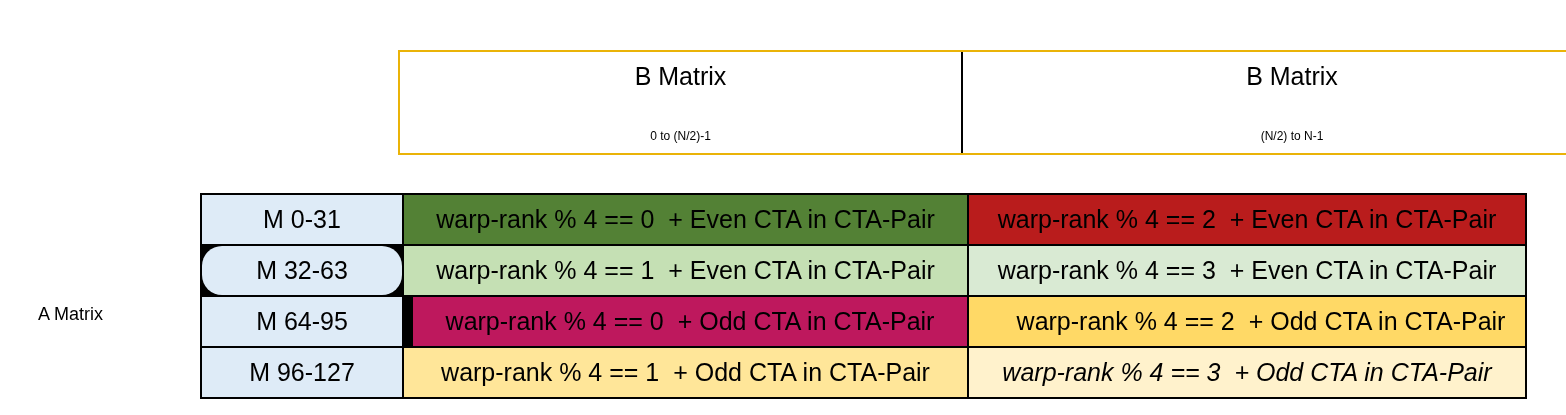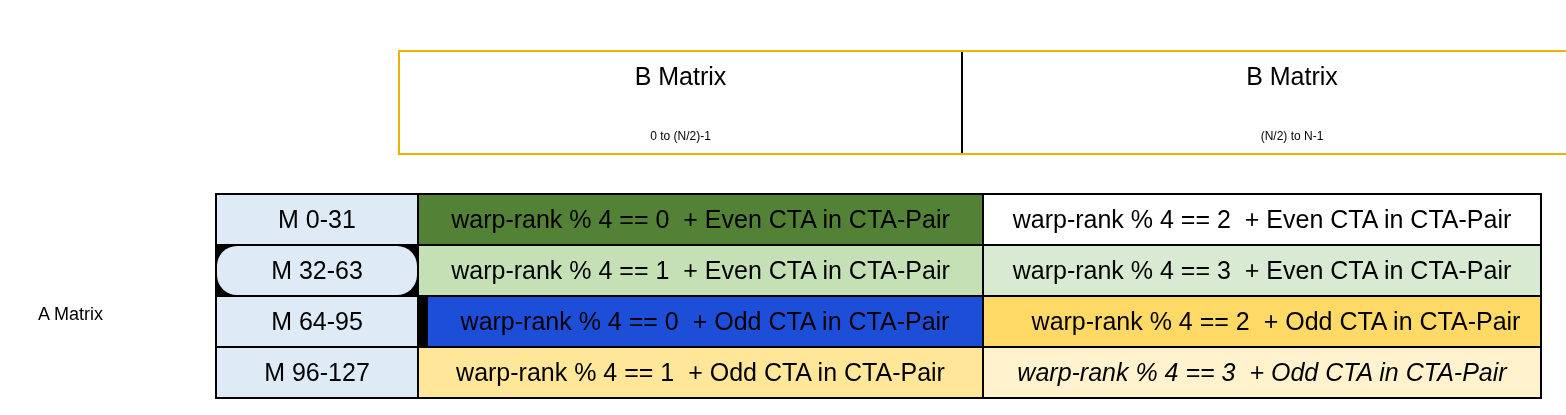--- a/index.html
+++ b/index.html
@@ -58,21 +58,21 @@
   .a-label {
     position: absolute;
     left: 38px;
     top: 304px;
     font-size: 18px;
     white-space: pre;
   }
   
   .grid {
     position: absolute;
-    left: 215px;
+    left: 200px;
     top: 193px;
     width: 1327px;
     height: 206px;
     box-sizing: border-box;
     background: #000000;
     padding: 2px;
     display: grid;
     grid-template-columns: 200px 563px 1fr;
     grid-auto-rows: 1fr;
     gap: 2px;
@@ -101,28 +101,28 @@
       <div class="b-range">(N/2) to N-1</div>
     </div>
   </div>
 
   <div class="a-label">A Matrix</div>
 
   <div class="grid">
 
     <div class="cell" style="background: rgb(222, 235, 247);">M 0-31</div>
     <div class="cell" style="background: rgb(83, 129, 53);">warp-rank % 4 == 0  + Even CTA in CTA-Pair</div>
-    <div class="cell" style="background: #ffffff;">warp-rank % 4 == 2  + Even CTA in CTA-Pair</div>
+    <div class="cell" style="background: #b91c1c;">warp-rank % 4 == 2  + Even CTA in CTA-Pair</div>
 
     <div class="cell" style="background: rgb(222, 235, 247); border-radius: 20px;">M 32-63</div>
     <div class="cell" style="background: rgb(197, 224, 180);">warp-rank % 4 == 1  + Even CTA in CTA-Pair</div>
     <div class="cell" style="background: rgb(217, 234, 211);">warp-rank % 4 == 3  + Even CTA in CTA-Pair</div>
 
     <div class="cell" style="background: rgb(222, 235, 247);">M 64-95</div>
-    <div class="cell" style="background: #1d4ed8; margin-left: 9px;">warp-rank % 4 == 0  + Odd CTA in CTA-Pair</div>
+    <div class="cell" style="background: #be185d; margin-left: 9px;">warp-rank % 4 == 0  + Odd CTA in CTA-Pair</div>
     <div class="cell" style="background: rgb(255, 217, 102); padding-left: 28px;">warp-rank % 4 == 2  + Odd CTA in CTA-Pair</div>
 
     <div class="cell" style="background: rgb(222, 235, 247);">M 96-127</div>
     <div class="cell" style="background: rgb(255, 230, 153);">warp-rank % 4 == 1  + Odd CTA in CTA-Pair</div>
     <div class="cell" style="background: rgb(255, 242, 204); font-style: italic;">warp-rank % 4 == 3  + Odd CTA in CTA-Pair</div>
   </div>
 
 </div>
 
 </body></html>

